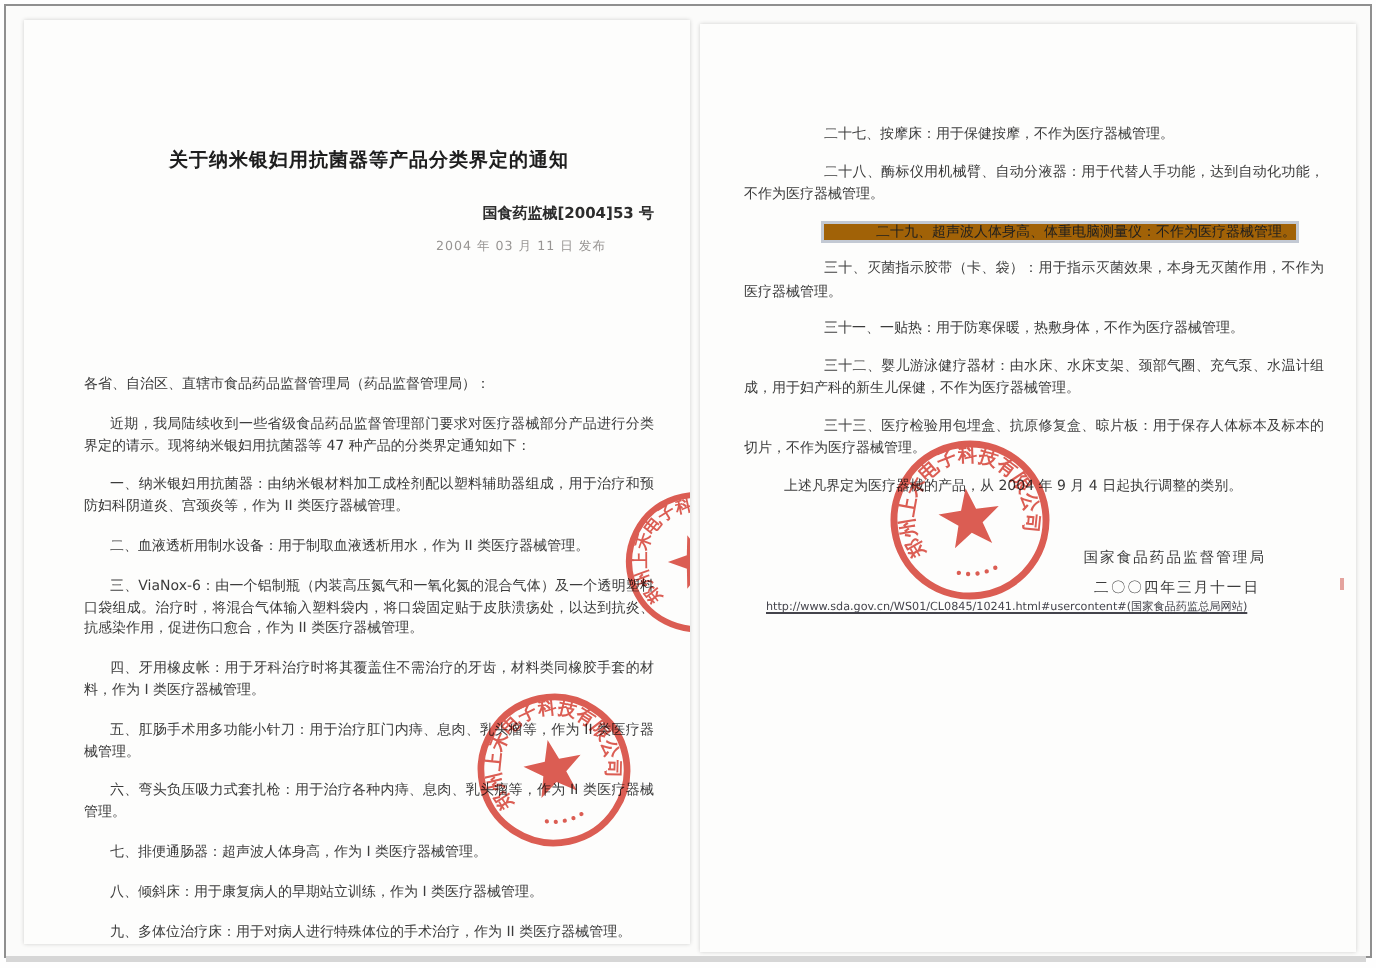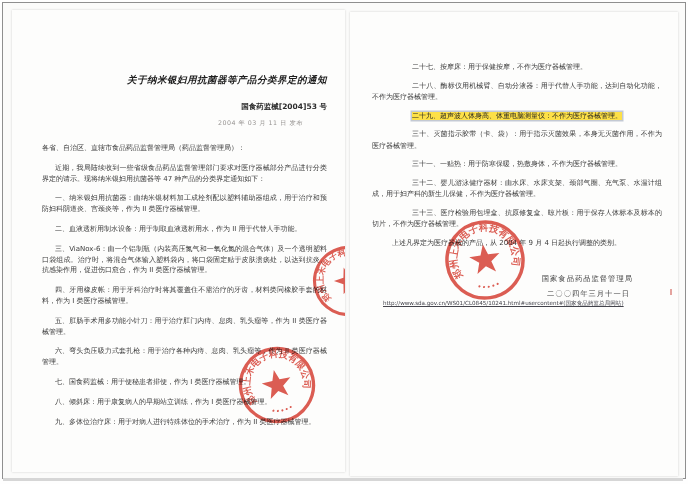--- a/index.html
+++ b/index.html
@@ -7,36 +7,36 @@
           font-family:"DejaVu Sans",sans-serif;overflow:hidden;}
   .frame{position:absolute;left:2px;top:2px;width:682px;height:475px;
          border:1px solid #8f8f8f;background:#fbfbfa;}
   .bottom-shade{position:absolute;left:3px;bottom:3px;width:680px;height:3px;background:#d6d6d6;}
 
   .page{position:absolute;background:#fdfdfc;overflow:hidden;
         box-shadow:0 0 2px rgba(0,0,0,0.18);}
   #page-left{left:12px;top:10px;width:333px;height:462px;}
   #page-right{left:350px;top:12px;width:328px;height:464px;}
 
-  .title{position:absolute;top:64px;left:30px;width:285px;text-align:right;
+  .title{position:absolute;top:64px;left:30px;width:285px;text-align:center;
          font-size:9.5px;font-weight:bold;color:#1e1e1e;letter-spacing:.5px;
-         font-family:"DejaVu Serif","Liberation Serif",serif;font-style:italic;}
+         font-family:"DejaVu Serif","Liberation Serif",serif;}
   .docnum{position:absolute;top:92px;left:30px;width:285px;text-align:right;
           font-size:7.5px;font-weight:bold;color:#2c2c2c;}
   .pubdate{position:absolute;top:109px;right:42px;font-size:6.3px;color:#979492;letter-spacing:.5px;}
 
   .bodytext{position:absolute;color:#3b3b3b;text-align:justify;}
   #body-left{top:133px;left:30px;width:285px;font-size:7px;line-height:10.8px;}
   #body-right{top:50px;left:22px;width:290px;font-size:7px;line-height:11.5px;}
   #body-left p{margin:0 0 9px 0;text-indent:13px;}
-  #body-left p.salute{text-indent:0;}
+  #body-left p.salute{text-indent:0;margin-top:44px;}
   #body-right p{margin:0 0 7px 0;text-indent:40px;}
   #body-right p.close-para{text-indent:20px;}
 
-  .hl{background:#fde047;box-shadow:0 0 0 1.5px #c3c9d3;color:#1f1f1f;}
+  .hl{background:#a16207;box-shadow:0 0 0 1.5px #c3c9d3;color:#1f1f1f;padding-left:26px;}
 
   .issuer{position:absolute;top:262px;right:45px;font-size:7.3px;color:#3b3b3b;letter-spacing:1px;}
   .issue-date{position:absolute;top:277px;right:48px;font-size:7.3px;color:#3b3b3b;letter-spacing:1px;}
   .source{position:absolute;top:288px;left:33px;width:288px;font-size:5.6px;color:#44444c;
           text-decoration:underline;white-space:nowrap;letter-spacing:0;}
 
   .seal{position:absolute;color:#d63a2e;opacity:.82;mix-blend-mode:multiply;pointer-events:none;}
   #seal-left-main{left:217px;top:327px;width:96px;height:96px;transform:rotate(-12deg);}
   #seal-left-edge{left:292px;top:227px;width:88px;height:88px;transform:rotate(-18deg);}
   #seal-right{left:85px;top:198px;width:100px;height:100px;transform:rotate(-8deg);}
@@ -53,26 +53,26 @@
 
   <div class="page" id="page-left">
     <div class="title">关于纳米银妇用抗菌器等产品分类界定的通知</div>
     <div class="docnum">国食药监械[2004]53 号</div>
     <div class="pubdate">2004 年 03 月 11 日 发布</div>
 
     <div class="bodytext" id="body-left">
       <p class="salute">各省、自治区、直辖市食品药品监督管理局（药品监督管理局）：</p>
       <p>近期，我局陆续收到一些省级食品药品监督管理部门要求对医疗器械部分产品进行分类界定的请示。现将纳米银妇用抗菌器等 47 种产品的分类界定通知如下：</p>
       <p>一、纳米银妇用抗菌器：由纳米银材料加工成栓剂配以塑料辅助器组成，用于治疗和预防妇科阴道炎、宫颈炎等，作为 II 类医疗器械管理。</p>
-      <p>二、血液透析用制水设备：用于制取血液透析用水，作为 II 用于代替人手功能。</p>
+      <p>二、血液透析用制水设备：用于制取血液透析用水，作为 II 类医疗器械管理。</p>
       <p>三、ViaNox-6：由一个铝制瓶（内装高压氮气和一氧化氮的混合气体）及一个透明塑料口袋组成。治疗时，将混合气体输入塑料袋内，将口袋固定贴于皮肤溃疡处，以达到抗炎、抗感染作用，促进伤口愈合，作为 II 类医疗器械管理。</p>
       <p>四、牙用橡皮帐：用于牙科治疗时将其覆盖住不需治疗的牙齿，材料类同橡胶手套的材料，作为 I 类医疗器械管理。</p>
       <p>五、肛肠手术用多功能小针刀：用于治疗肛门内痔、息肉、乳头瘤等，作为 II 类医疗器械管理。</p>
       <p>六、弯头负压吸力式套扎枪：用于治疗各种内痔、息肉、乳头瘤等，作为 II 类医疗器械管理。</p>
-      <p>七、国食药监械：用于便秘患者排便，作为 I 类医疗器械管理。</p>
+      <p>七、排便通肠器：超声波人体身高，作为 I 类医疗器械管理。</p>
       <p>八、倾斜床：用于康复病人的早期站立训练，作为 I 类医疗器械管理。</p>
       <p>九、多体位治疗床：用于对病人进行特殊体位的手术治疗，作为 II 类医疗器械管理。</p>
     </div>
 
     <svg class="seal" id="seal-left-main" viewBox="0 0 100 100">
       <circle cx="50" cy="50" r="38" fill="none" stroke="currentColor" stroke-width="3.5"></circle>
       <polygon fill="currentColor" points="50,34 53.8,44.8 65.2,45.1 56.1,52 59.4,62.9 50,56.4 40.6,62.9 43.9,52 34.8,45.1 46.2,44.8"></polygon>
       <path id="sealArc1" d="M 26,63 A 28,28 0 1 1 74,63" fill="none"></path>
       <text font-size="9.5"><textPath href="#sealArc1">郑州上禾电子科技有限公司</textPath></text>
       <circle cx="59.2" cy="75.4" r="1.1" fill="currentColor"></circle>

